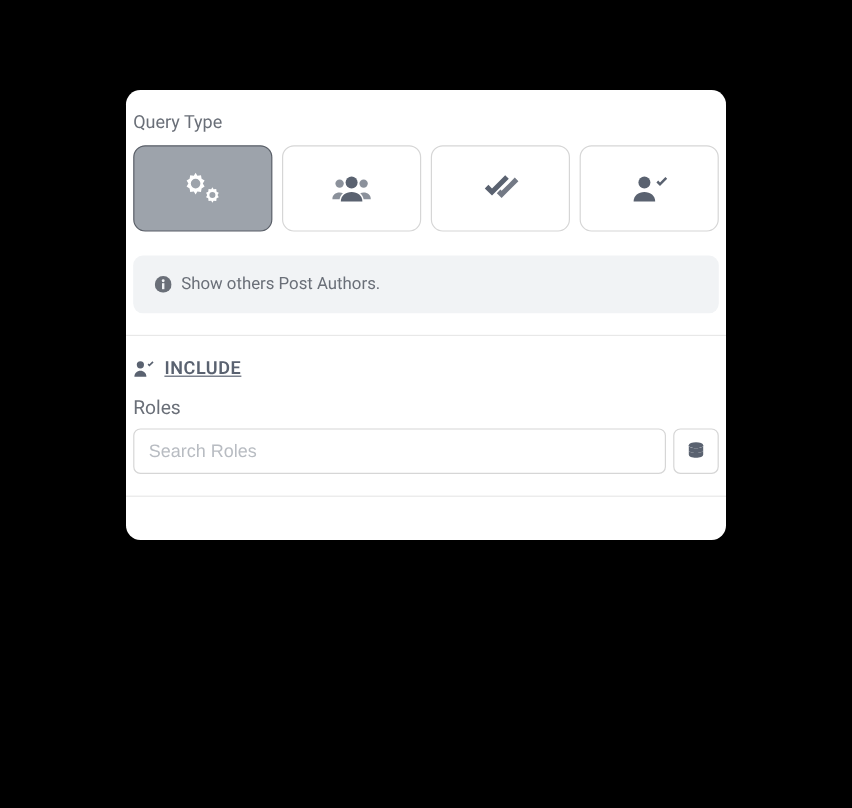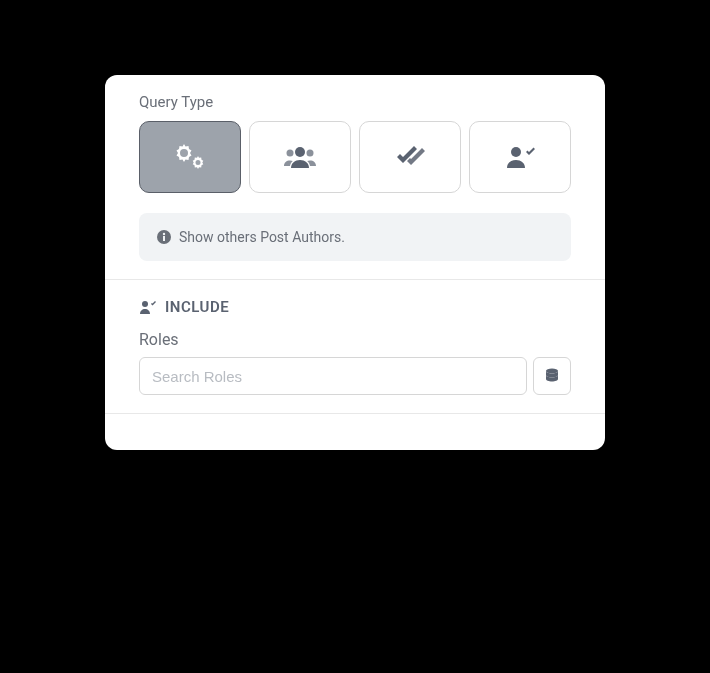--- a/index.html
+++ b/index.html
@@ -14,21 +14,21 @@
     padding-top: 75px;
   }
   .panel {
     background: #fff;
     width: 500px;
     border-radius: 12px;
     box-shadow: 0 4px 20px rgba(0,0,0,0.3);
     overflow: hidden;
   }
   .section {
-    padding: 18px 34px;
+    padding: 18px 6px;
   }
   .section + .section {
     border-top: 1px solid #e8e8e8;
   }
   .label {
     color: #6a6f78;
     font-size: 15px;
     margin-bottom: 10px;
   }
   .query-row {
@@ -66,20 +66,21 @@
   }
   .section-header {
     display: flex;
     align-items: center;
     gap: 8px;
     color: #5a6270;
     font-weight: 600;
     font-size: 15px;
     letter-spacing: 0.5px;
     margin-bottom: 14px;
+    text-decoration: underline;
   }
   .section-header svg { fill: #5a6270; }
   .input-row {
     display: flex;
     gap: 6px;
   }
   .search-input {
     flex: 1;
     height: 38px;
     border: 1px solid #d6d6d6;

